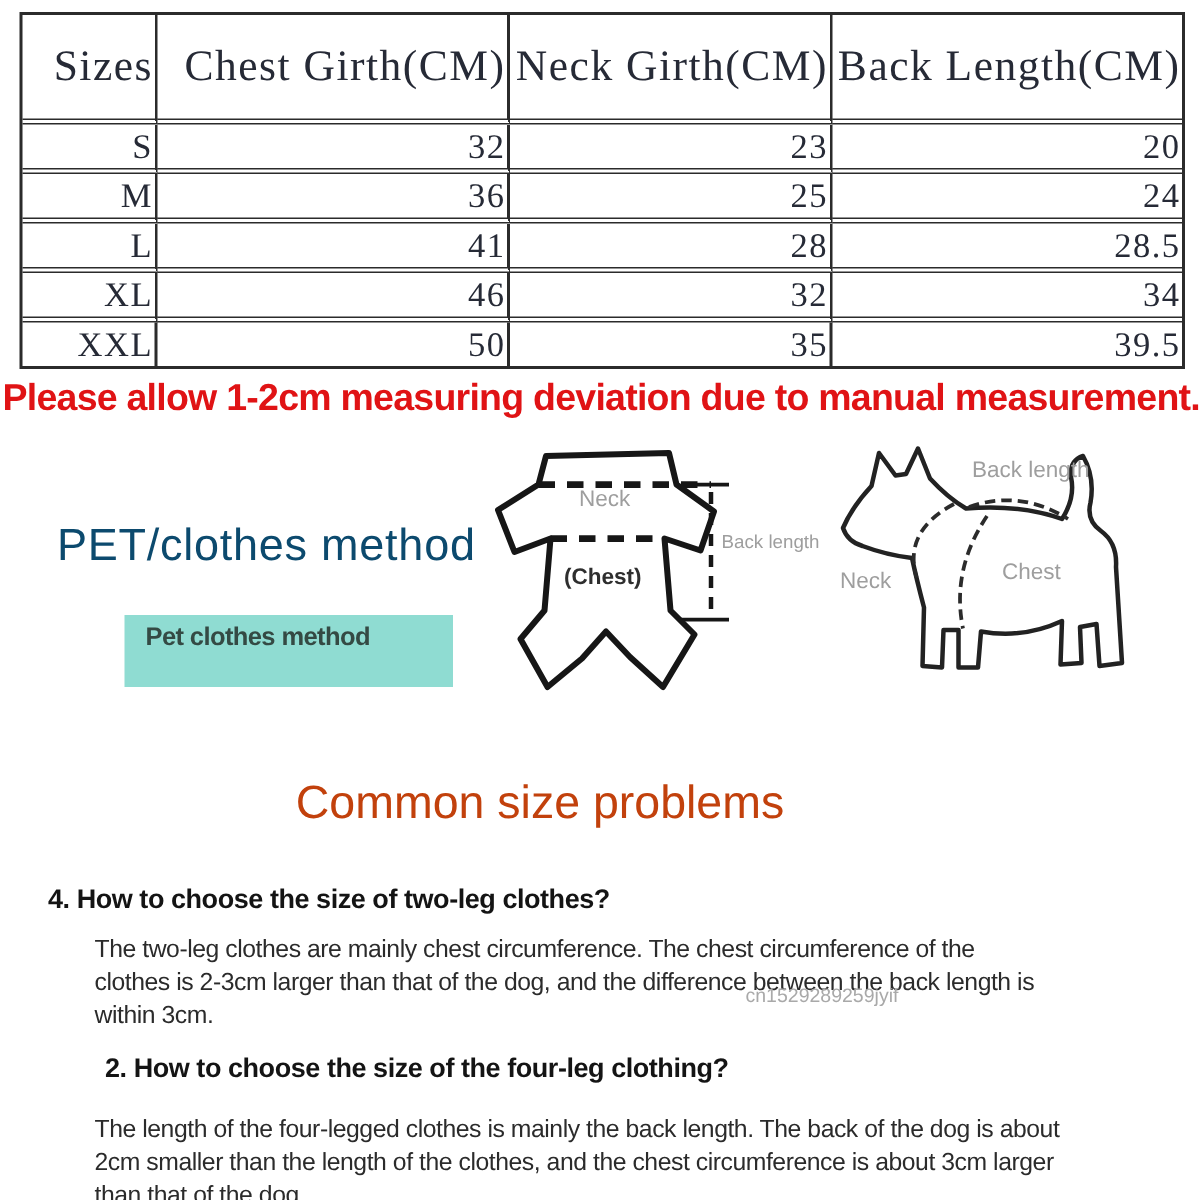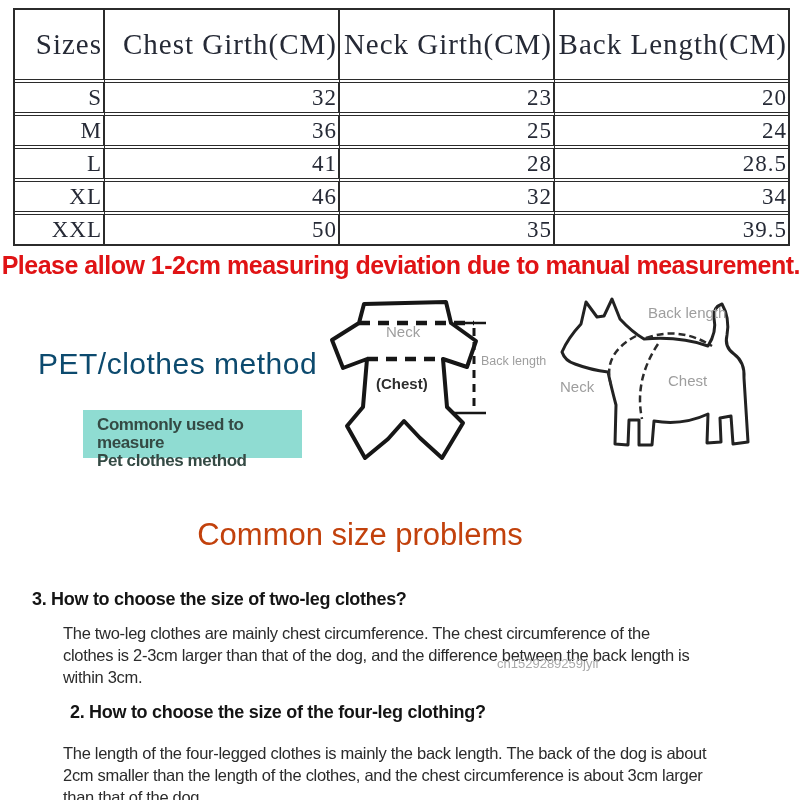--- a/index.html
+++ b/index.html
@@ -124,21 +124,20 @@
       <td>39.5</td>
     </tr>
   </tbody>
     </table>
 
   <div class="notice">Please allow 1-2cm measuring deviation due to manual measurement.</div>
 
   <div class="pet-title">PET/clothes method</div>
 
   <div class="highlight">
-    <span style="display:block;">Commonly used to measure</span>
     <span style="display:block;">Pet clothes method</span>
   </div>
 
   <svg class="diagram" style="left:328px;top:292px;" width="240" height="190" viewBox="0 0 240 190">
     <path d="M 36,12 L 118,10 L 123,31 L 148,49 L 139,75 L 115,67 L 119,115 L 135,131
              L 114,166 L 92,146 L 76,129 L 60,147 L 37,166 L 19,134 L 35,115 L 39,67
              L 15,76 L 4,48 L 31,31 Z" fill="#ffffff" stroke="#161616" stroke-width="4" stroke-linejoin="round"></path>
     <line x1="31" y1="31" x2="146" y2="31" stroke="#161616" stroke-width="4.5" stroke-dasharray="11 8"></line>
     <line x1="39" y1="67" x2="115" y2="67" stroke="#161616" stroke-width="4.5" stroke-dasharray="11 8"></line>
     <line x1="146" y1="36" x2="146" y2="119" stroke="#161616" stroke-width="3" stroke-dasharray="8 6"></line>
@@ -159,21 +158,21 @@
     <path d="M 106,46 Q 140,34 172,54" fill="none" stroke="#2b2b2b" stroke-width="2.5" stroke-dasharray="7 4"></path>
     <path d="M 96,44 Q 62,62 71,93" fill="none" stroke="#2b2b2b" stroke-width="2.5" stroke-dasharray="7 4"></path>
     <path d="M 118,52 Q 94,88 102,127" fill="none" stroke="#2b2b2b" stroke-width="2.5" stroke-dasharray="7 4"></path>
     <text class="lbl-gray" x="108" y="26" font-size="15">Back length</text>
     <text class="lbl-gray" x="20" y="100" font-size="15">Neck</text>
     <text class="lbl-gray" x="128" y="94" font-size="15">Chest</text>
   </svg>
 
   <div class="faq-heading">Common size problems</div>
 
-  <div class="faq-q q1">3. How to choose the size of two-leg clothes?</div>
+  <div class="faq-q q1">4. How to choose the size of two-leg clothes?</div>
   <div class="faq-a a1">
     <span>The two-leg clothes are mainly chest circumference. The chest circumference of the</span>
     <span>clothes is 2-3cm larger than that of the dog, and the difference between the back length is</span>
     <span>within 3cm.</span>
   </div>
 
   <div class="watermark">cn1529289259jyif</div>
 
   <div class="faq-q q2">2. How to choose the size of the four-leg clothing?</div>
   <div class="faq-a a2">

